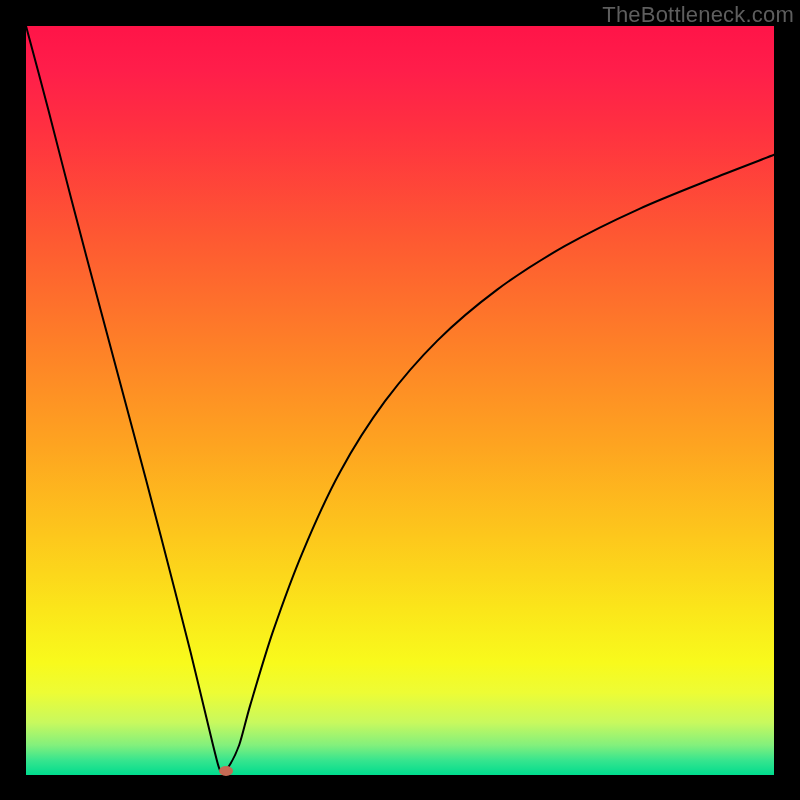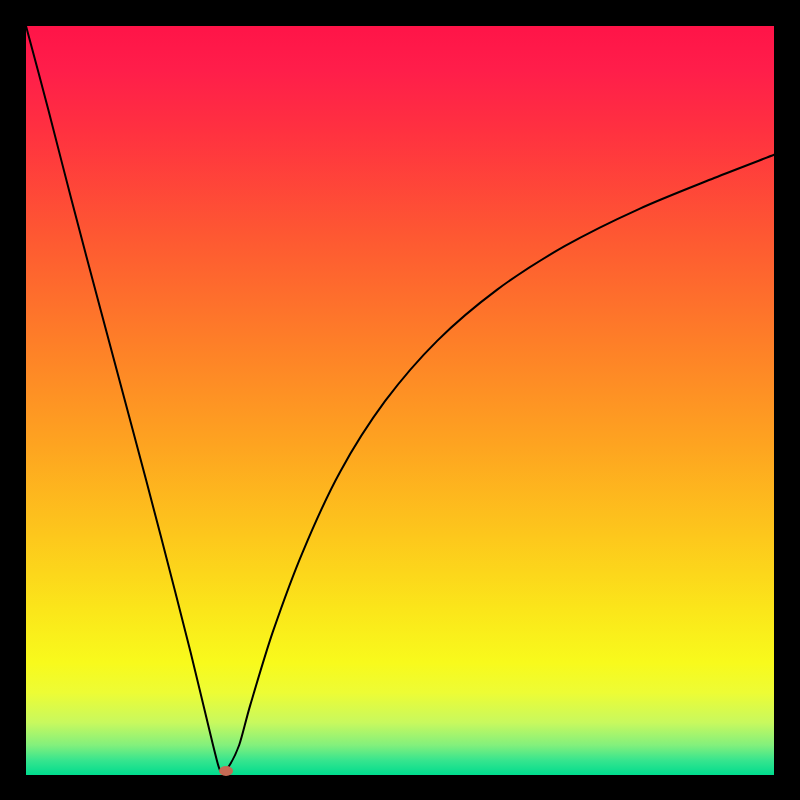--- a/index.html
+++ b/index.html
@@ -73,13 +73,14 @@
 <div class="frame">
   <div class="plot-area">
 
     <svg class="curve" viewBox="0 0 748 749" preserveAspectRatio="none">
       <path fill="none" stroke="#000" stroke-width="2" stroke-linejoin="round" stroke-linecap="round" d="M 0.0 0.0 C 3.1 11.7, 16.2 59.9, 22.4 83.9 C 28.7 107.9, 37.5 143.4, 44.9 171.5 C 52.2 199.6, 66.4 253.2, 74.8 284.6 C 83.2 316.1, 96.3 364.8, 104.7 396.2 C 113.1 427.7, 126.3 477.1, 134.6 509.3 C 143.0 541.5, 157.2 596.8, 164.6 626.2 C 171.9 655.5, 182.8 702.4, 187.0 719.0 C 191.2 735.7, 192.4 742.1, 194.5 745.3 C 196.6 748.4, 199.3 745.2, 202.0 741.5 C 204.6 737.8, 210.0 727.8, 213.2 719.0 C 216.3 710.2, 219.7 694.4, 224.4 678.6 C 229.1 662.8, 239.5 627.3, 246.8 605.9 C 254.2 584.5, 267.3 548.2, 276.8 525.8 C 286.2 503.4, 302.6 466.7, 314.2 445.7 C 325.7 424.6, 345.4 393.6, 359.0 375.2 C 372.7 356.9, 395.7 330.2, 411.4 314.6 C 427.1 299.0, 453.4 276.9, 471.2 263.6 C 489.0 250.4, 518.7 231.5, 538.6 220.2 C 558.5 208.9, 592.4 192.3, 613.4 182.8 C 634.3 173.2, 669.3 159.6, 688.2 152.0 C 707.0 144.5, 739.6 132.1, 748.0 128.8"></path>
     </svg>
 
     <div class="marker" style="left: 192.716px; top: 740.255px;"></div>
   </div>
 
+  <div class="watermark">TheBottleneck.com</div>
 </div>
 
 </body></html>

